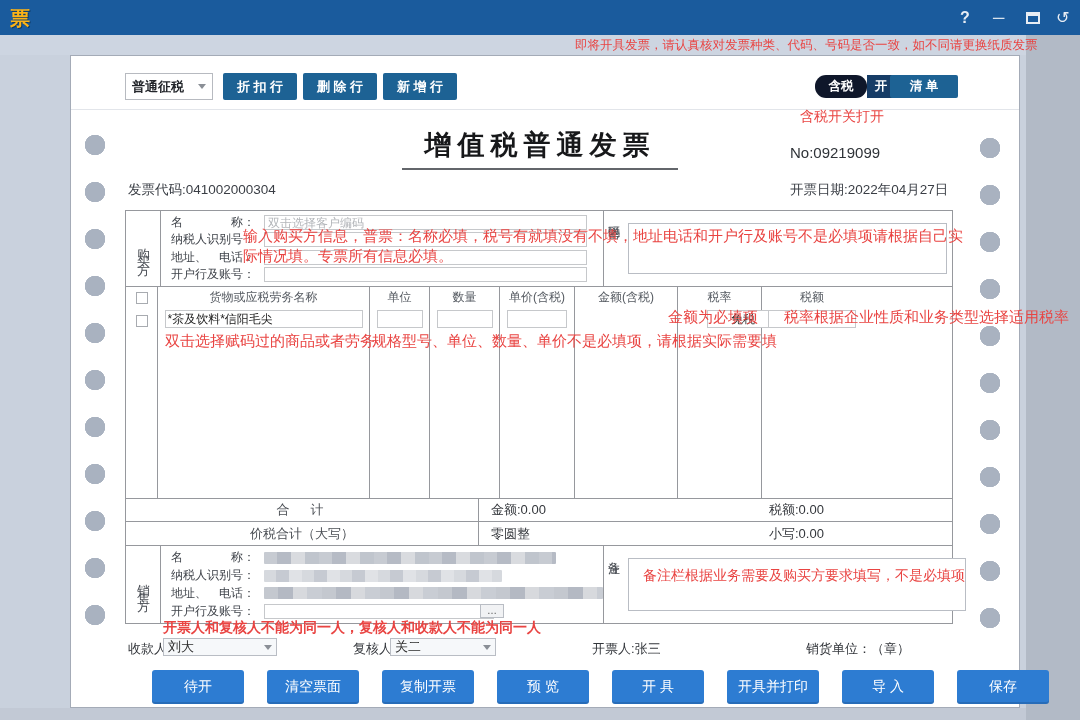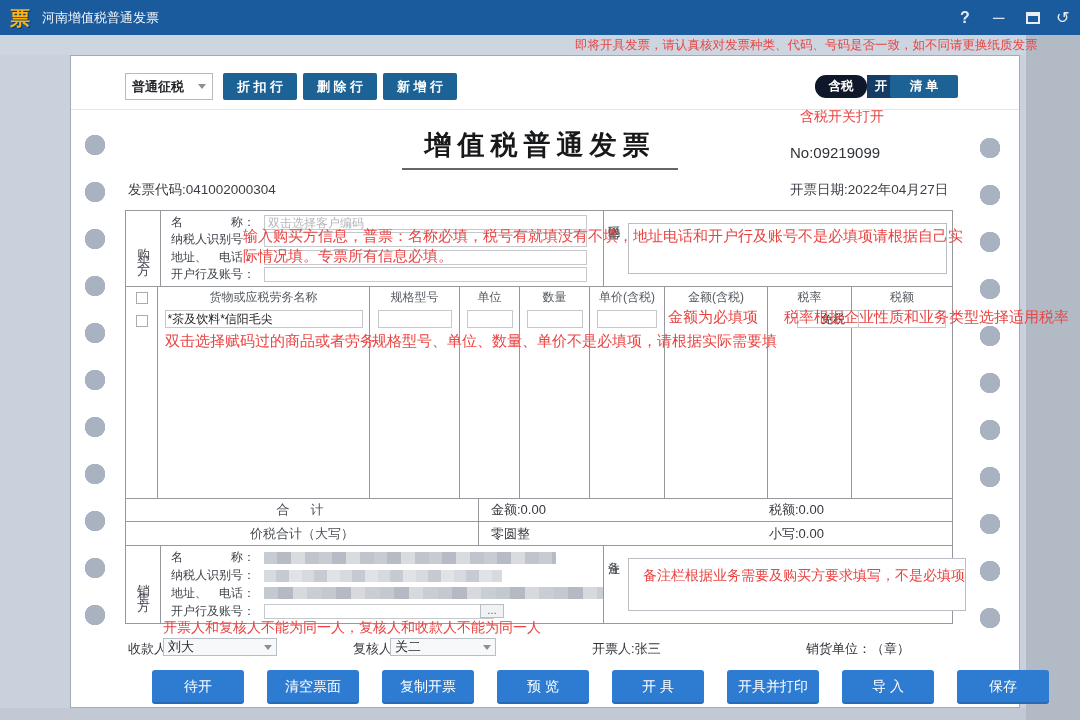--- a/index.html
+++ b/index.html
@@ -95,21 +95,20 @@
   .abtn{width:92px;height:34px;background:#2d7cd2;color:#fff;border:none;border-radius:3px;
         font-size:14px;font-family:inherit;cursor:pointer;box-shadow:inset 0 -2px 0 rgba(0,0,0,0.12);margin-left:12px;}
 </style>
 </head>
 <body>
 
 <div>
 
   <div class="titlebar">
     <span class="logo">票</span>
-    <span class="tb-title">河南增值税普通发票</span>
     <span class="tbc" style="left:960px;font-weight:bold;">?</span>
     <span class="tbc" style="left:993px;">─</span>
     <span class="tbc maxbox" style="left:1026px;"></span>
     <span class="tbc" style="left:1056px;">↺</span>
   </div>
 
   <div class="top-band"></div>
   <div class="bottom-strip"></div>
   <div class="right-margin"></div>
   <div class="top-warning">即将开具发票，请认真核对发票种类、代码、号码是否一致，如不同请更换纸质发票</div>
@@ -166,24 +165,20 @@
 
     <div class="sec" style="height:213px;">
       <div class="icol" style="width:32px;">
         <span class="cb" style="margin-top:5px;"></span>
         <span class="cb" style="margin-top:11px;"></span>
       </div>
       <div class="icol" style="width:212px;">
         <div class="ihdr">货物或应税劳务名称</div>
         <input class="iin" style="width: 198px; text-align: left;" value="*茶及饮料*信阳毛尖">
       </div>
-      <div class="icol" style="width:90px;">
-        <div class="ihdr">规格型号</div>
-        <input class="iin" style="width: 74px;">
-      </div>
       <div class="icol" style="width:60px;">
         <div class="ihdr">单位</div>
         <input class="iin" style="width: 46px;">
       </div>
       <div class="icol" style="width:70px;">
         <div class="ihdr">数量</div>
         <input class="iin" style="width: 56px;">
       </div>
       <div class="icol" style="width:75px;">
         <div class="ihdr">单价(含税)</div>
@@ -245,21 +240,21 @@
       </div>
     </div>
   </div>
 
   <div class="rnote" style="left:243px;top:227px;text-align:center;">输入购买方信息，普票：名称必填，税号有就填没有不填，地址电话和开户行及账号不是必填项请根据自己实</div>
   <div class="rnote" style="left:243px;top:247px;">际情况填。专票所有信息必填。</div>
   <div class="rnote" style="left:668px;top:308px;">金额为必填项</div>
   <div class="rnote" style="left:784px;top:308px;">税率根据企业性质和业务类型选择适用税率</div>
   <div class="rnote" style="left:165px;top:332px;">双击选择赋码过的商品或者劳务</div>
   <div class="rnote" style="left:372px;top:332px;">规格型号、单位、数量、单价不是必填项，请根据实际需要填</div>
-  <div class="rnote" style="left:163px;top:619px;font-size:14px;">开票人和复核人不能为同一人，复核人和收款人不能为同一人</div>
+  <div class="rnote" style="left:163px;top:619px;font-size:14px;font-weight:bold;">开票人和复核人不能为同一人，复核人和收款人不能为同一人</div>
 
   <span class="flab" style="left:128px;">收款人:</span>
   <div class="fsel" style="left:163px;width:114px;">
     <span>刘大</span>
     <span class="caret"></span>
   </div>
   <span class="flab" style="left:353px;">复核人:</span>
   <div class="fsel" style="left:390px;width:106px;">
     <span>关二</span>
     <span class="caret"></span>

